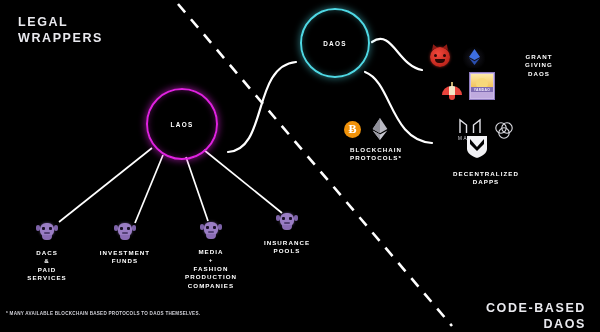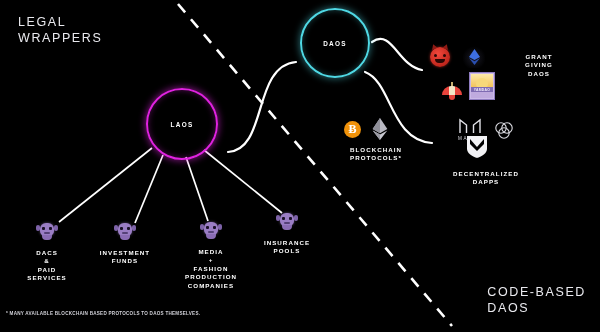--- a/index.html
+++ b/index.html
@@ -22,28 +22,28 @@
     top: 0;
     width: 600px;
     height: 332px;
     pointer-events: none;
   }
   
   .corner-title {
     position: absolute;
     color: #e9e9ee;
     font-size: 12.5px;
-    font-weight: 400;
+    font-weight: 700;
     letter-spacing: 1.6px;
     line-height: 16px;
     text-transform: uppercase;
     white-space: pre-line;
   }
   #legal-wrappers-title { left: 18px; top: 14px; text-align: left; }
-  #code-based-title { right: 14px; top: 284px; }
+  #code-based-title { right: 14px; top: 300px; text-align: right; }
 
   .node-label {
     position: absolute;
     color: #ffffff;
     font-size: 6.2px;
     font-weight: 700;
     letter-spacing: 1.05px;
     line-height: 8.4px;
     text-transform: uppercase;
     text-align: center;

